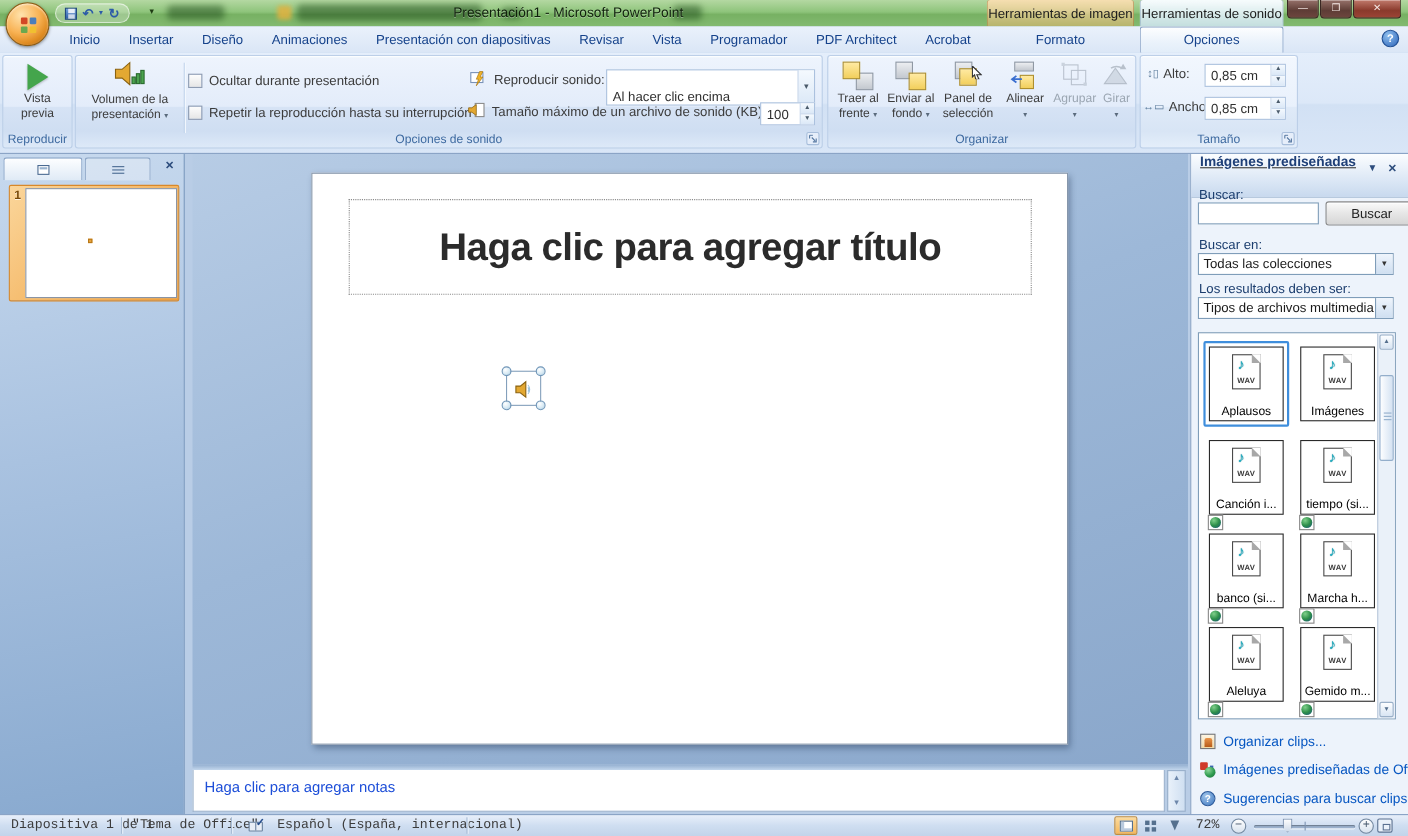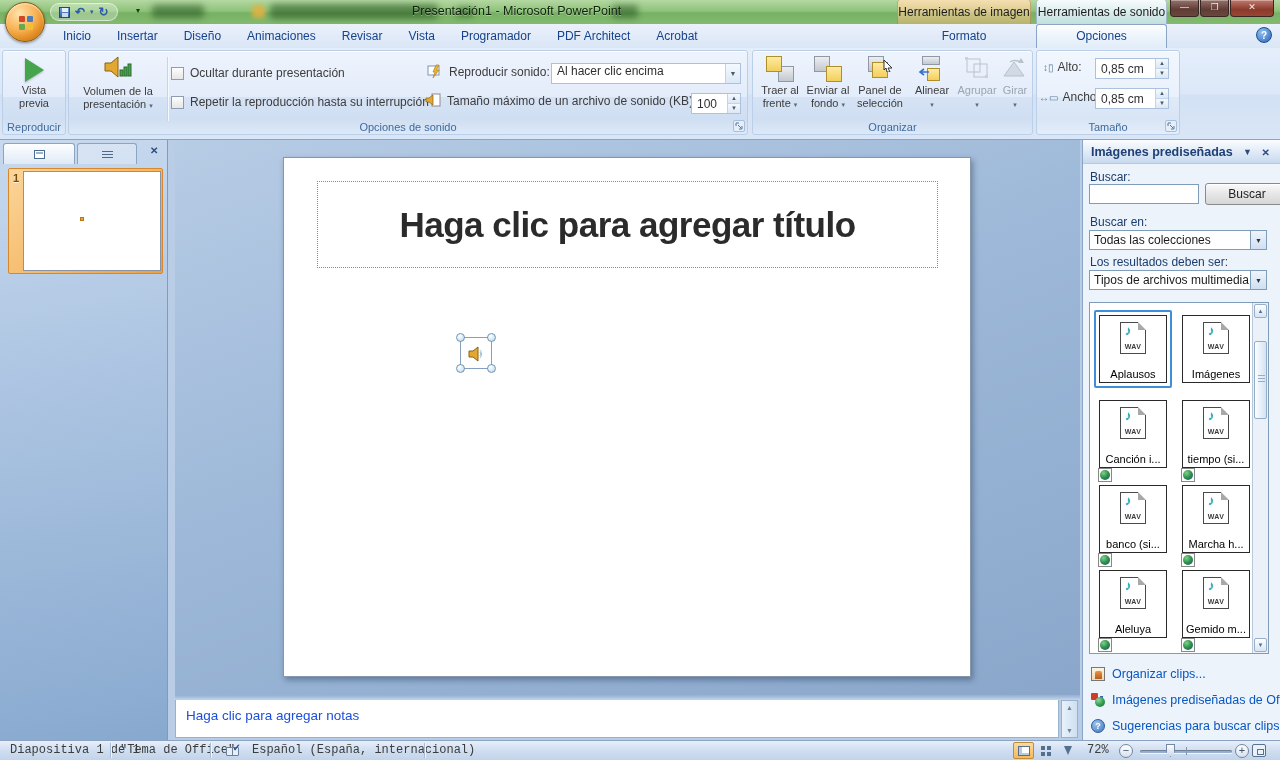--- a/index.html
+++ b/index.html
@@ -78,21 +78,21 @@
   .play-tri { width:0; height:0; border-left:19px solid #44a54c; border-top:12px solid transparent;
     border-bottom:12px solid transparent; margin:7px auto 2px; filter:drop-shadow(0 1px 1px rgba(0,0,0,.25)); }
   
   .g-sonido { left:68px; width:680px; }
   .vol-btn { position:absolute; left:4px; top:3px; width:90px; height:66px; text-align:center; }
   .vsep { position:absolute; left:98px; top:6px; width:1px; height:64px; background:#c3d5ec; box-shadow:1px 0 0 #f4f9fe; }
   .cb-row { position:absolute; display:flex; align-items:center; gap:6px; }
   .cbox { width:13px; height:13px; background:linear-gradient(#fdfdfd,#e6e6e6); border:1px solid #8e9cb2; }
   .cb-label { font-size:12px; color:#3c3c3c; white-space:nowrap; }
   .opt-row { position:absolute; display:flex; align-items:center; gap:6px; }
-  .selectbox { display:flex; align-items:flex-start; height:21px; background:#fff; border:1px solid #abc1de; }
+  .selectbox { display:flex; align-items:flex-end; height:33px; background:#fff; border:1px solid #abc1de; }
   .selectbox .sel-text { padding:0 5px; font-size:12px; color:#2f2f2f; white-space:nowrap; overflow:hidden; }
   .sel-arrow { margin-left:auto; width:15px; align-self:stretch; border-left:1px solid #c3d4ea;
     background:linear-gradient(#f4f9fe,#dbe8f7); display:flex; align-items:center; justify-content:center;
     font-size:7px; color:#4a5a6a; }
   .spinbox { display:flex; align-items:center; height:21px; background:#fff; border:1px solid #abc1de; }
   .spin-val { flex:1; padding:0 5px; font-size:12px; color:#2f2f2f; }
   .spin-arrows { width:13px; align-self:stretch; display:flex; flex-direction:column; border-left:1px solid #c3d4ea; }
   .spin-arrows span { flex:1; font-size:6px; line-height:9px; text-align:center; color:#4a5a6a;
     background:linear-gradient(#f4f9fe,#dbe8f7); }
   .spin-arrows span + span { border-top:1px solid #c3d4ea; }
@@ -152,23 +152,23 @@
   .notes-pane { position:absolute; left:175px; top:700px; width:884px; height:38px; background:#fff;
     border:1px solid #9ab1cc; border-top:none; }
   .notes-text { position:absolute; left:10px; top:8px; font-size:13.5px; color:#1d4ed8; }
   .notes-sb { position:absolute; left:1061px; top:700px; width:17px; height:38px;
     background:linear-gradient(90deg,#e9f1fa,#cfdff1); border:1px solid #9ab1cc; }
   .notes-sb span { position:absolute; left:0; width:100%; text-align:center; font-size:7px; color:#6d87aa; }
 
   
   .taskpane { position:absolute; left:1082px; top:140px; width:198px; height:600px;
     background:#edf3fb; border-left:1px solid #89a4c4; }
-  .tp-header { position:absolute; left:0; top:0; width:100%; height:24px;
+  .tp-header { position:absolute; left:0; top:0; width:100%; height:40px;
     background:linear-gradient(#fbfdff,#d7e4f4 70%,#c8d9ee); border-bottom:1px solid #b7c9de;
-    display:flex; align-items:center; }
+    display:flex; align-items:flex-start;text-decoration:underline; }
   .tp-title { margin-left:8px; font-size:12.5px; font-weight:bold; color:#1e3f77; }
   .tp-hbtn { position:absolute; top:7px; font-size:10px; color:#2d4d7d; font-weight:bold; }
   .tp-dd { right:28px; font-size:9px; } .tp-x { right:10px; }
   .tp-label { position:absolute; left:7px; font-size:12px; color:#1b3d6e; }
   .tp-input { position:absolute; left:6px; top:44px; width:110px; height:20px; background:#fff;
     border:1px solid #7f9db9; }
   .tp-btn { position:absolute; left:122px; top:43px; width:84px; height:22px; text-align:center;
     line-height:20px; font-size:12px; color:#222; border:1px solid #8a8a8a; border-radius:3px;
     background:linear-gradient(#fafafa,#e8e8e8 45%,#d6d6d6); box-shadow:inset 0 1px 0 #fff; }
   .tp-combo { position:absolute; left:6px; width:178px; height:20px; background:#fff; border:1px solid #7f9db9;
@@ -283,20 +283,21 @@
   <div class="win-btn wb-rest">❐</div>
   <div class="win-btn wb-close">✕</div>
 </div>
 
 <div class="tabrow">
   <div class="tabs">
     <span class="rtab">Inicio</span>
     <span class="rtab">Insertar</span>
     <span class="rtab">Diseño</span>
     <span class="rtab">Animaciones</span>
+    <span class="rtab">Presentación con diapositivas</span>
     <span class="rtab">Revisar</span>
     <span class="rtab">Vista</span>
     <span class="rtab">Programador</span>
     <span class="rtab">PDF Architect</span>
     <span class="rtab">Acrobat</span>
   </div>
   <span class="rtab-formato">Formato</span>
   <span class="rtab-opciones">Opciones</span>
 </div>
 <div class="help-btn">?</div>

